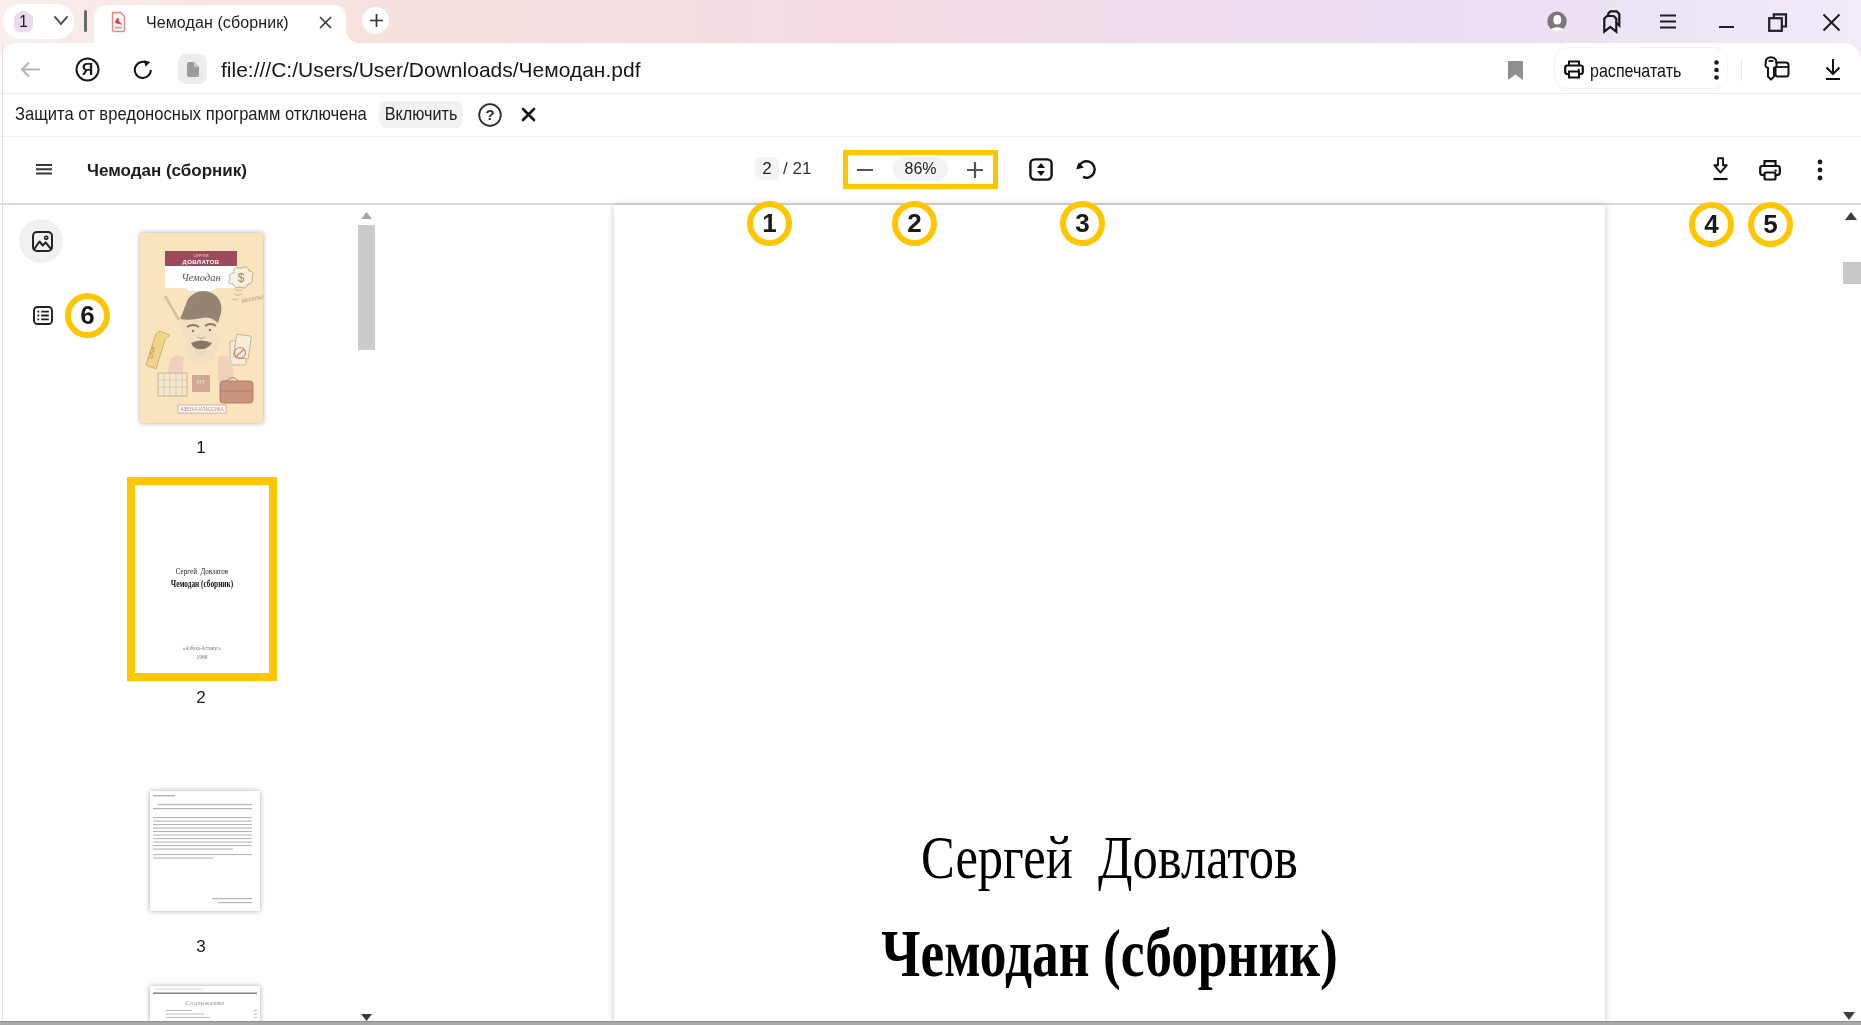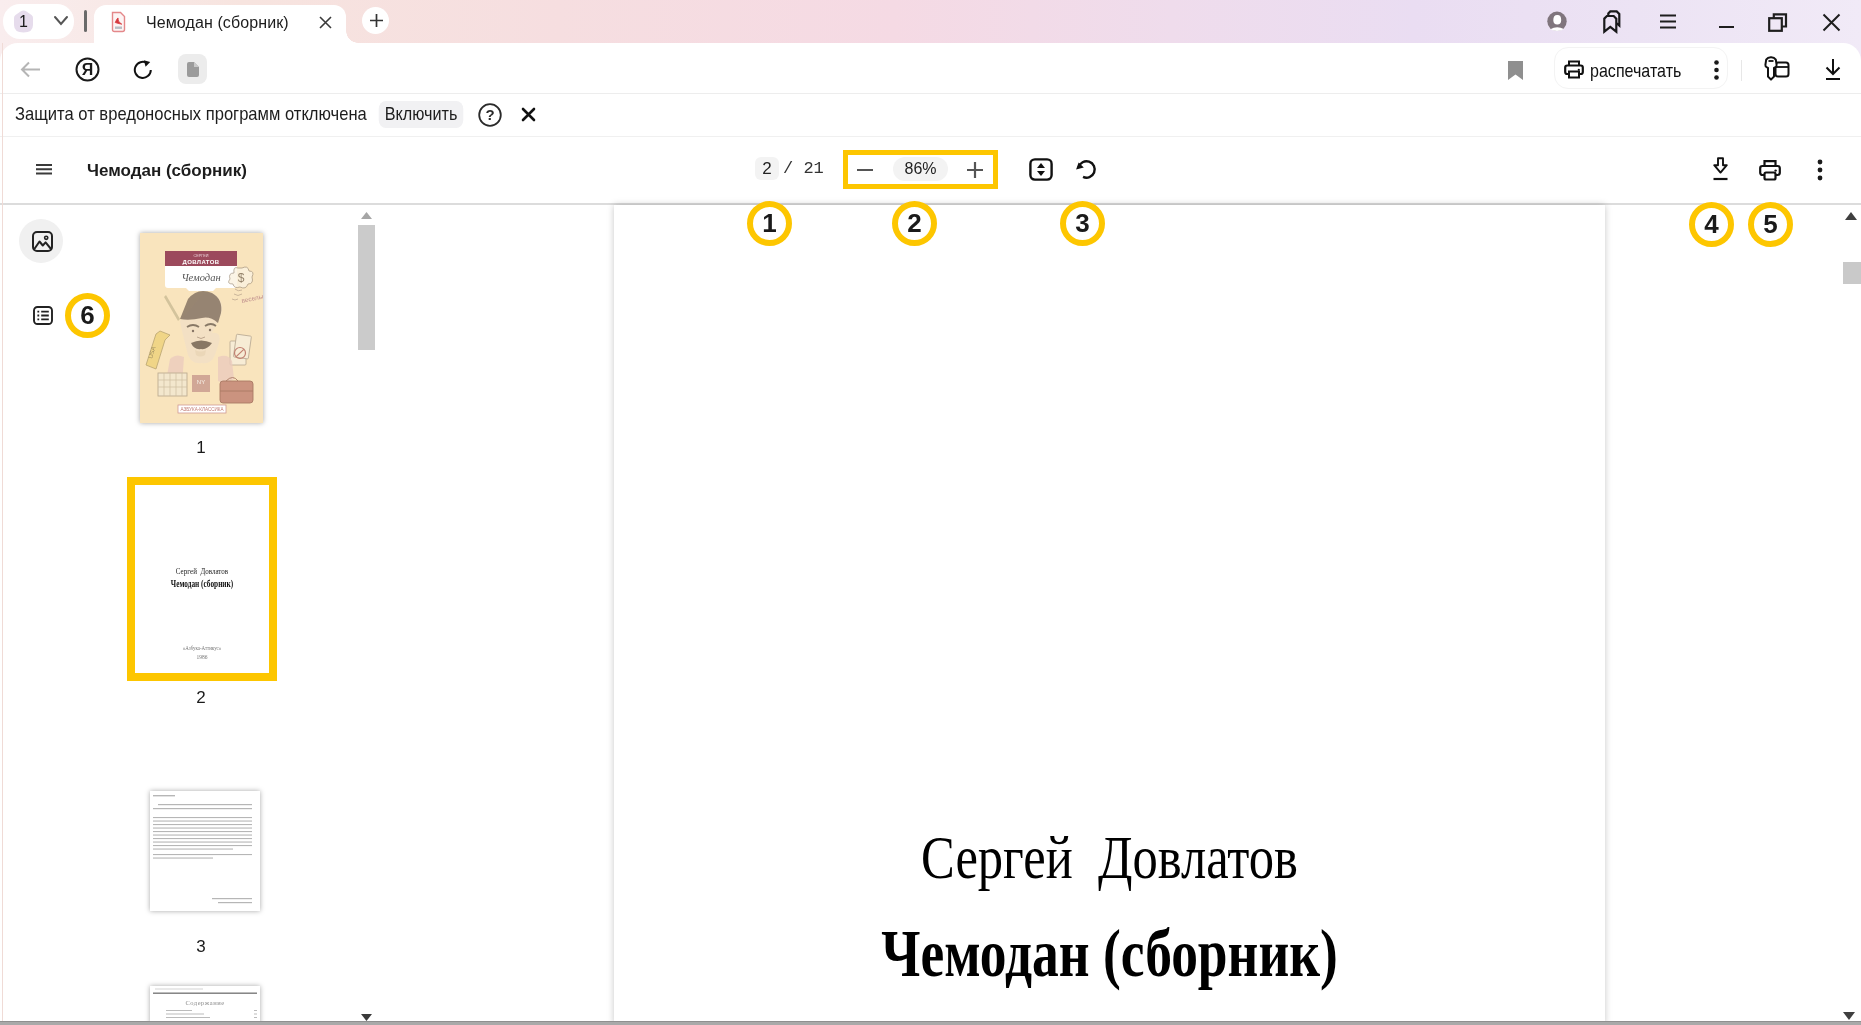--- a/index.html
+++ b/index.html
@@ -33,21 +33,21 @@
   #printtxt { left:1590px; top:60px; font-size:19px; color:#111; transform:scaleX(0.845); transform-origin:0 0; }
   #vsep1 { left:1741px; top:60px; width:1px; height:21px; background:#e7e7e7; }
   
   #notiftxt { left:15px; top:103px; font-size:19px; color:#1d1d1d; transform:scaleX(0.872); transform-origin:0 0; }
   #btnOn { left:374px; top:101px; width:94px; height:27px; border-radius:8px; background:#f1f1f3;
     text-align:center; font-size:18px; color:#1d1d1d; line-height:26px; transform:scaleX(0.9); transform-origin:center; }
   
   #pdftitle { left:87px; top:161px; font-size:17px; font-weight:bold; color:#1c1c1c; }
   #chip2 { left:755px; top:157px; width:24px; height:23px; border-radius:6px; background:#f3f3f3;
     text-align:center; font-size:17px; color:#222; line-height:23px; }
-  #slash21 { left:783px; top:159px; font-size:17px; color:#333;font-family:Liberation Mono, monospace; }
+  #slash21 { left:783px; top:159px; font-size:17px; color:#333; }
   #chip100 { left:893px; top:157px; width:55px; height:24px; border-radius:12px; background:#f3f3f3;
     text-align:center; font-size:16px; color:#222; line-height:24px; }
   #tbline { left:0px; top:203px; width:1861px; height:2px; background:#dcdcdc; }
   
   #sbIcon1bg { left:19px; top:219px; width:44px; height:44px; border-radius:50%; background:#f0f0f0; }
   #page { left:614px; top:205px; width:991px; height:820px; background:#fff;
     box-shadow:0 0 7px rgba(0,0,0,0.22); }
   #author { left:614px; top:823px; width:991px; text-align:center;
     font-family:"Liberation Serif",serif; font-size:61px; color:#000;
     transform:scaleX(0.829); transform-origin:center; }
@@ -132,20 +132,21 @@
   </svg>
   <svg class="abs" style="left:133px;top:60px" width="21" height="20">
     <path d="M14.2 3.2 A8 8 0 1 0 17.8 9.9" fill="none" stroke="#111" stroke-width="2"></path>
     <path d="M10.8 0.3 L17.2 2.1 L12.6 6.8 Z" fill="#111"></path>
   </svg>
   <div class="abs" id="filechip"></div>
   <svg class="abs" style="left:186px;top:61px" width="14" height="17">
     <path d="M1 3 Q1 1 3 1 H8 L13 6 V14 Q13 16 11 16 H3 Q1 16 1 14 Z" fill="#9b9b9b"></path>
     <path d="M8 1 L8 6 L13 6" fill="#c9c9c9"></path>
   </svg>
+  <div class="abs" id="url">file:///C:/Users/User/Downloads/Чемодан.pdf</div>
   <svg class="abs" style="left:1508px;top:61px" width="15" height="19">
       <path d="M0 0 H15 V19 L7.5 13.5 L0 19 Z" fill="#8f8f8f"></path>
     </svg>
   <div class="abs" id="printchip"></div>
   <svg class="abs" style="left:1564px;top:60px" width="20" height="19">
     <path d="M5 5.5 V1.5 H15 V5.5" fill="none" stroke="#111" stroke-width="2"></path>
     <rect x="1.2" y="5.5" width="17.6" height="8.5" rx="2" fill="none" stroke="#111" stroke-width="2.2"></rect>
     <circle cx="14.8" cy="9.8" r="1.1" fill="#111"></circle>
     <rect x="5" y="11.5" width="10" height="6" fill="#fff" stroke="#111" stroke-width="2"></rect>
   </svg>

